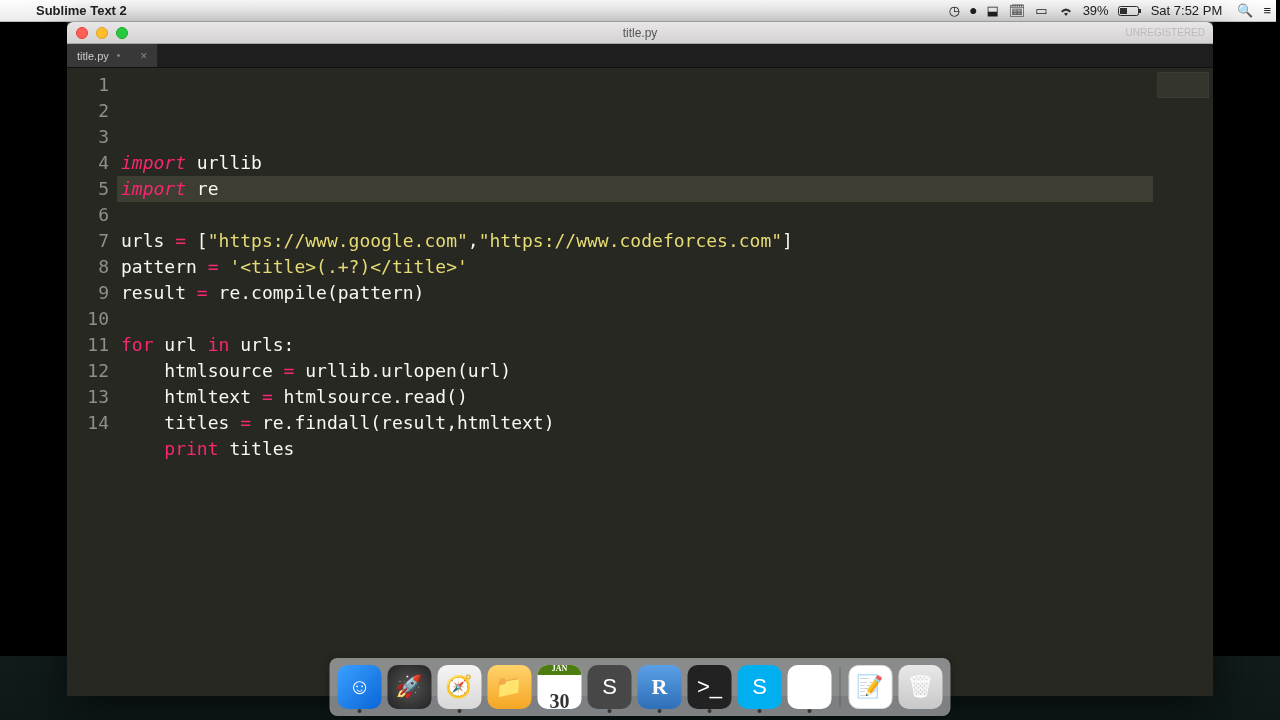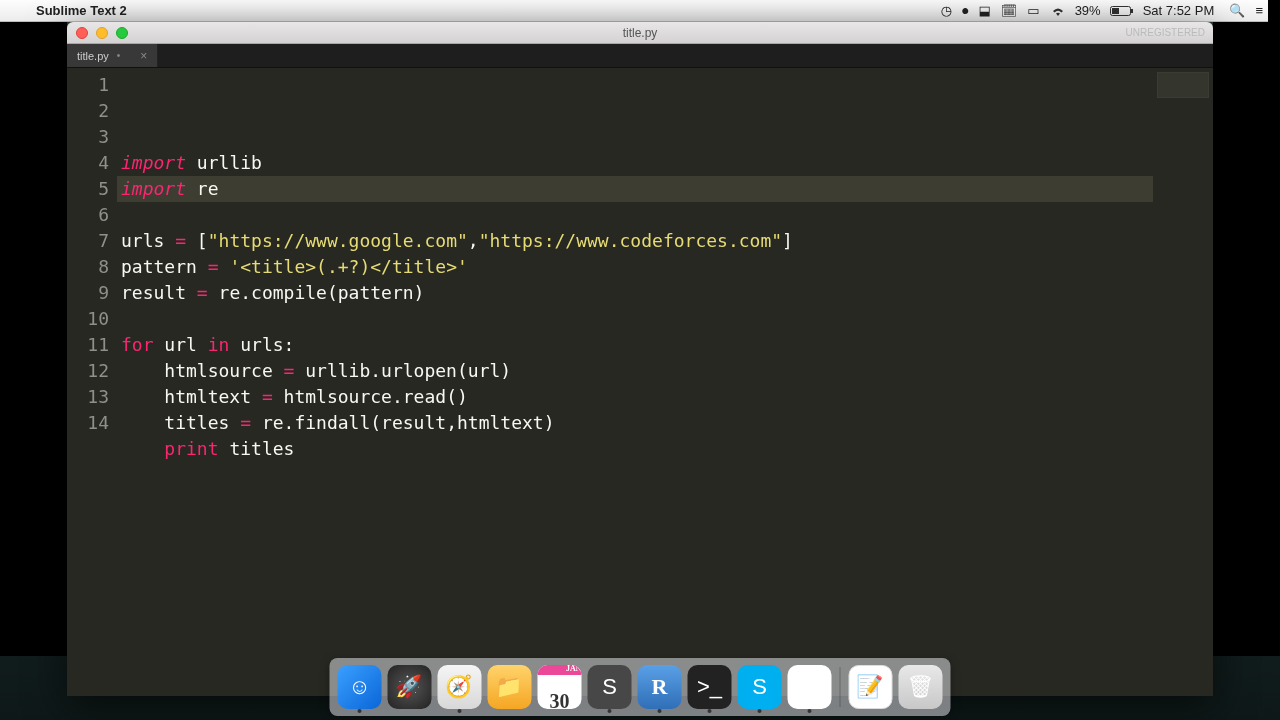--- a/index.html
+++ b/index.html
@@ -1,19 +1,19 @@
 <!DOCTYPE html>
 <html><head>
 <meta charset="utf-8">
 <style>
 * { margin: 0; padding: 0; box-sizing: border-box; }
 body { width: 1280px; height: 720px; overflow: hidden; font-family: -apple-system, "Helvetica Neue", Arial, sans-serif; background: #000; position: relative; }
 
 
-.menubar { position: absolute; top: 0; left: 0; right: 12px; height: 22px; background: linear-gradient(#fdfdfd,#ececec); display: flex; align-items: center; font-size: 13px; color: #222; border-bottom: 1px solid #bcbcbc; }
+.menubar { position: absolute; top: 0; left: 0; right: 4px; height: 22px; background: linear-gradient(#fdfdfd,#ececec); display: flex; align-items: center; font-size: 13px; color: #222; border-bottom: 1px solid #bcbcbc; }
 .menubar .apple { width: 18px; text-align: center; font-size: 15px; margin-left: 8px; }
 .menubar .appname { font-weight: 600; margin: 0 10px; }
 .menubar .mitem { margin: 0 9px; }
 .menubar .spacer { flex: 1; }
 .menubar .ricon { margin: 0 5px; font-size: 13px; display: inline-flex; align-items: center; }
 .menubar .batt { margin: 0 4px; }
 .menubar .clock { margin: 0 10px 0 4px; }
 .menubar svg { display: block; }
 
 
@@ -54,21 +54,21 @@
 .dock { position: absolute; bottom: 4px; left: 50%; transform: translateX(-50%); height: 58px; background: rgba(220,220,225,.55); border-radius: 8px; padding: 4px 8px; display: flex; align-items: center; gap: 6px; box-shadow: 0 2px 10px rgba(0,0,0,.3); }
 .dock .dicon { width: 44px; height: 44px; border-radius: 10px; display: flex; align-items: center; justify-content: center; font-size: 22px; color: #fff; position: relative; }
 .dock .dicon.running::after { content: ""; position: absolute; bottom: -4px; left: 50%; transform: translateX(-50%); width: 4px; height: 4px; background: #333; border-radius: 50%; }
 .dock .sep { width: 1px; height: 40px; background: rgba(0,0,0,.25); margin: 0 2px; }
 
 .di-finder { background: linear-gradient(135deg,#3aa0ff,#0a66d8); }
 .di-launch { background: radial-gradient(circle,#555,#222); }
 .di-safari { background: linear-gradient(#f5f5f5,#d8d8d8); color:#2a7de1; }
 .di-fold { background: linear-gradient(#ffd36b,#f5a623); }
 .di-cal { background: #fff; color:#e63946; font-family:"Helvetica Neue"; font-weight:600; flex-direction:column; font-size:8px; line-height:1; }
-.di-cal .top { background:#ec4899; color:#fff; width:100%; text-align:right; padding:2px 0; border-radius:8px 8px 0 0; font-size:8px; }
+.di-cal .top { background:#4d7c0f; color:#fff; width:100%; text-align:center; padding:2px 0; border-radius:8px 8px 0 0; font-size:8px; }
 .di-cal .num { color:#333; font-size:20px; padding-top:16px; }
 .di-subl { background: #474747; color:#ff9800; }
 .di-r { background: linear-gradient(#5aa0e6,#2f6fb8); font-family:serif; font-weight:bold; font-size:28px; }
 .di-term { background: #222; }
 .di-skype { background: #00aff0; }
 .di-vlc { background: #fff; color:#ff8c00; }
 .di-notes { background: #fff; border:1px solid #ddd; }
 .di-trash { background: linear-gradient(#e8e8e8,#c8c8c8); }
 
 

